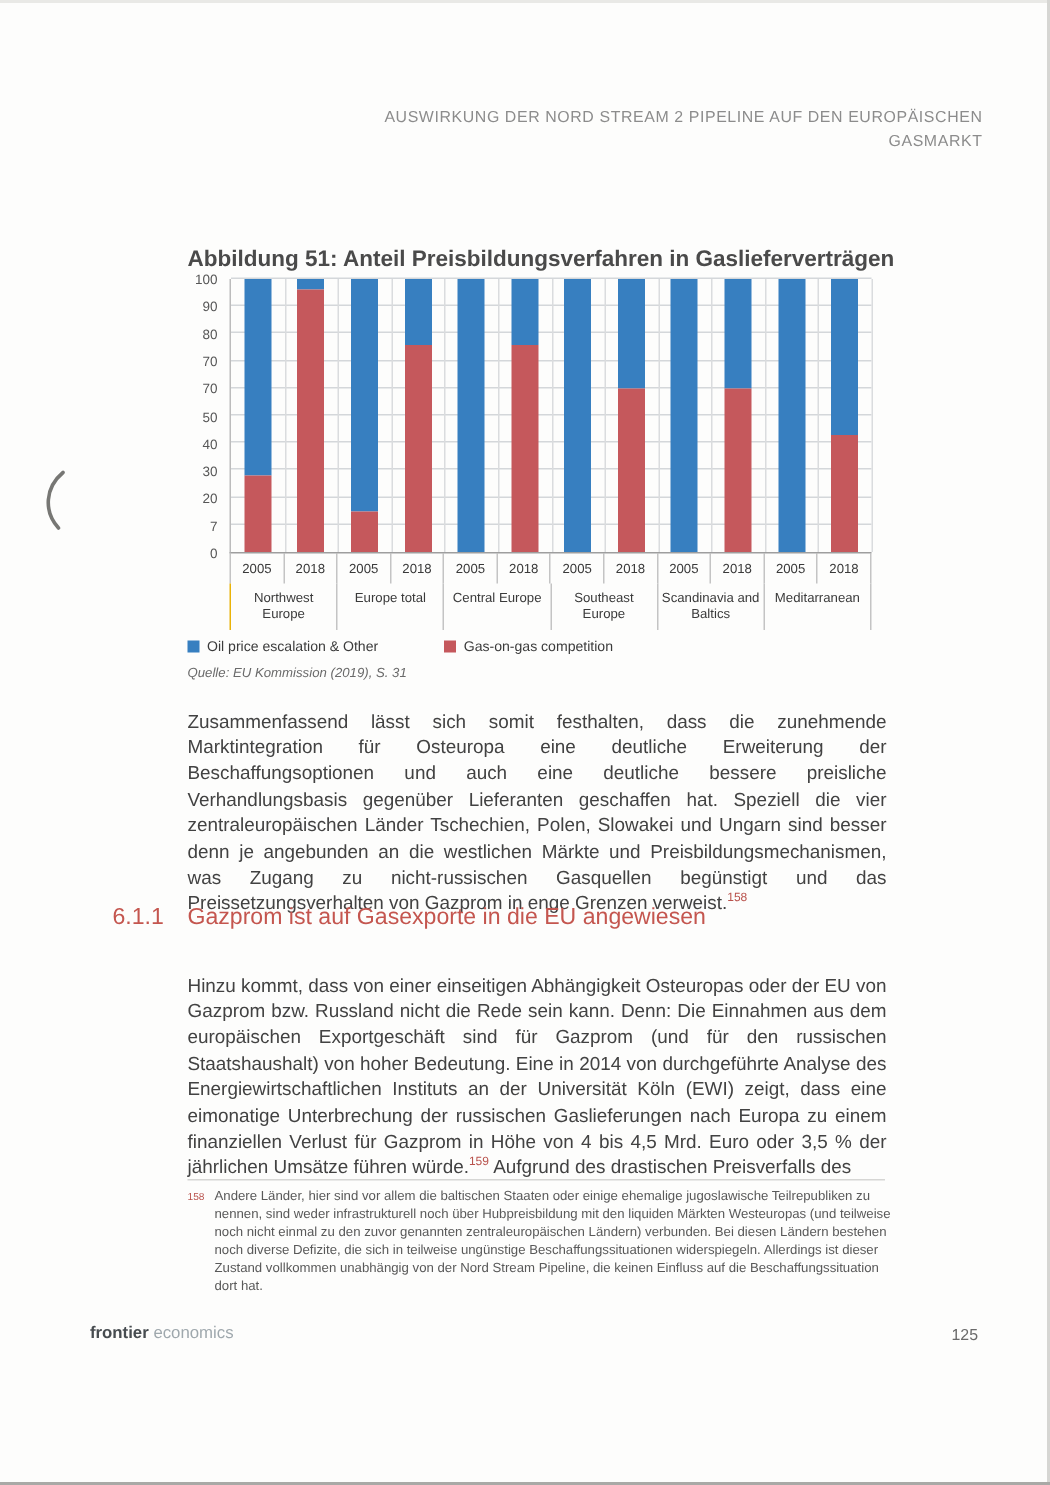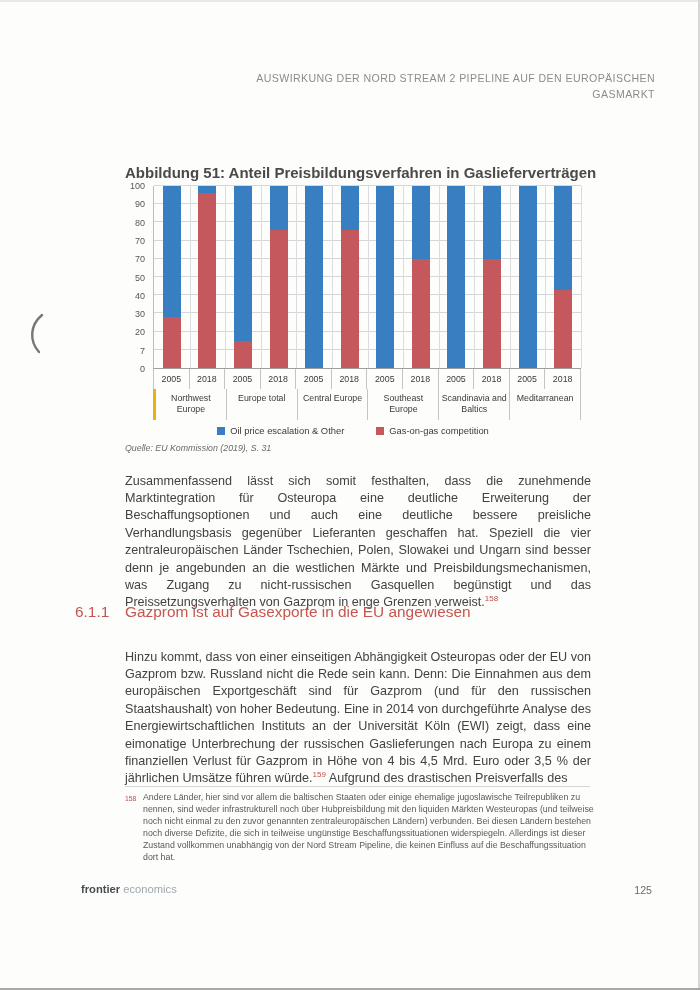--- a/index.html
+++ b/index.html
@@ -24,25 +24,25 @@
   .bars{position:absolute;inset:0;display:flex;}
   .bar-slot{flex:1;display:flex;justify-content:center;align-items:flex-end;}
   .bar{width:18px;height:100%;display:flex;flex-direction:column;}
   .yaxis{position:absolute;left:-28px;top:0;bottom:0;width:24px;}
   .ylab{position:absolute;right:4px;font-size:9px;color:#565656;}
   .axis-years{margin-left:28px;width:428px;display:flex;height:20px;
               border-left:1px solid #c4c4c4;border-right:1px solid #c4c4c4;box-sizing:border-box;}
   .year-cell{flex:1;text-align:center;line-height:20px;font-size:8.8px;color:#3a3a3a;border-right:1px solid #c4c4c4;}
   .year-cell:last-child{border-right:none;}
   .axis-groups{margin-left:28px;width:428px;display:flex;min-height:31px;
-               border-left:3px solid #eab308;border-right:1px solid #c4c4c4;box-sizing:border-box;}
+               border-left:1px solid #eab308;border-right:1px solid #c4c4c4;box-sizing:border-box;}
   .group-cell{flex:1;text-align:center;font-size:8.8px;color:#3a3a3a;line-height:11px;
               padding-top:4px;border-right:1px solid #c4c4c4;}
   .group-cell:last-child{border-right:none;}
-  .legend{margin-top:5px;width:456px;display:flex;justify-content:center;gap:32px;}
+  .legend{margin-top:5px;width:456px;display:flex;justify-content:flex-start;gap:44px;}
   .legend-entry{display:flex;align-items:center;}
   .legend-swatch{width:8px;height:8px;margin-right:5px;}
   .legend-label{font-size:9.4px;color:#3b3b3b;}
 
   .source{position:absolute;left:125px;top:443px;font-size:8.8px;font-style:italic;color:#6a6a6a;}
 
   .para{position:absolute;left:125px;width:466px;font-size:12.6px;line-height:17.4px;
         color:#424242;text-align:justify;}
   .para1{top:460px;}
   .para2{top:636px;}
@@ -51,21 +51,21 @@
   .heading{position:absolute;left:75px;top:603px;display:flex;font-size:15.4px;color:#c4564f;}
   .heading-number{width:50px;}
 
   .fn-divider{position:absolute;left:125px;top:786px;width:465px;height:1px;background:#d6d6d4;}
   .footnotes{position:absolute;left:125px;top:792px;width:472px;font-size:8.8px;
              line-height:11.9px;color:#595959;}
   .footnote{display:flex;margin-bottom:1px;}
   .fn-num{flex:0 0 18px;font-size:6.8px;color:#b9524c;padding-top:1px;}
   .fn-text{flex:1;}
 
-  .footer-brand{position:absolute;left:60px;top:883px;font-size:11.2px;margin-left:21px;}
+  .footer-brand{position:absolute;left:60px;top:883px;font-size:11.2px;}
   .footer-brand .b1{font-weight:bold;color:#474c50;}
   .footer-brand .b2{color:#9fa8ad;}
   .page-number{position:absolute;right:48px;top:884px;font-size:10.6px;color:#6a6a6a;}
 </style>
 </head>
 <body>
 
 <div class="page">
   <div class="edge-top"></div>
   <div class="edge-right"></div>

